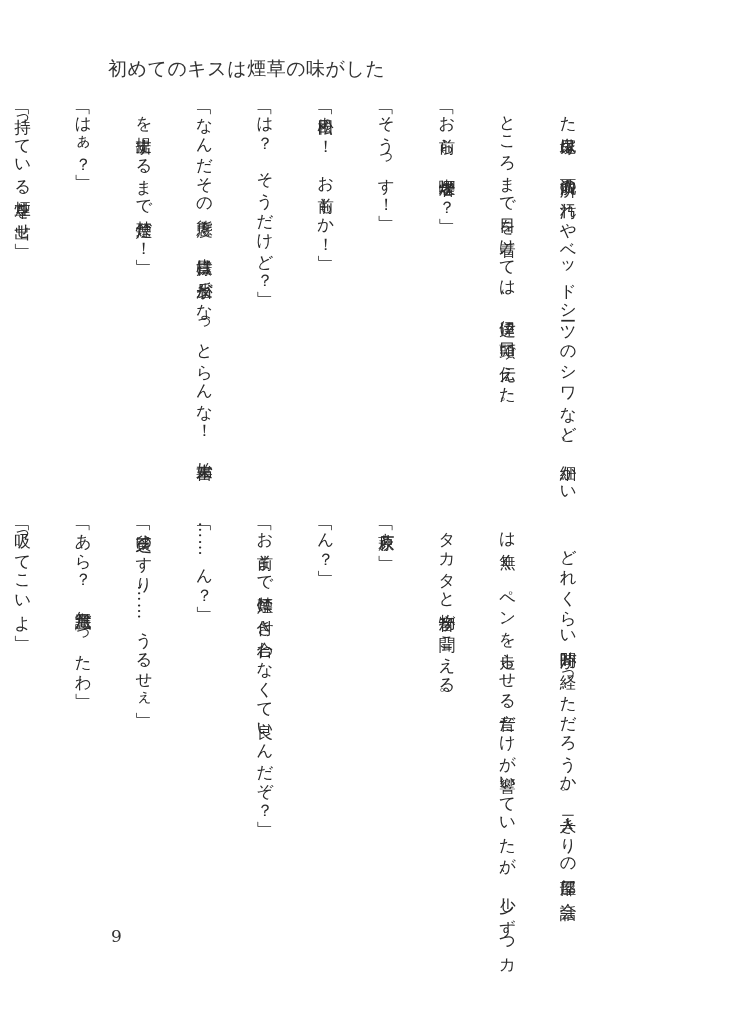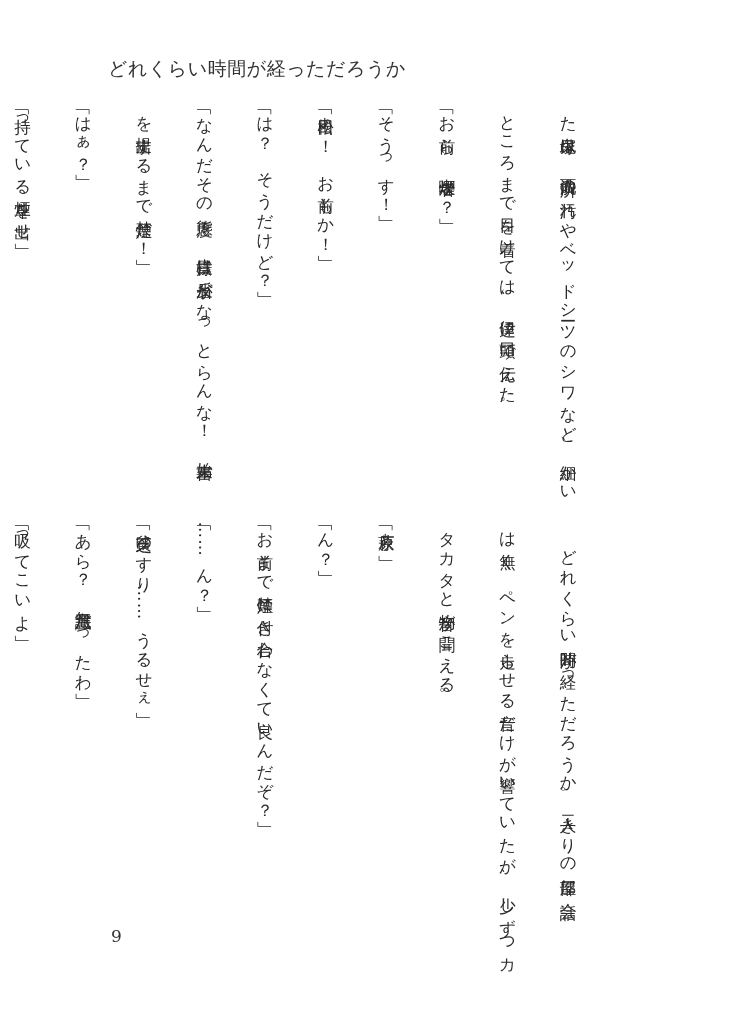--- a/index.html
+++ b/index.html
@@ -9,21 +9,21 @@
   .block { position:absolute; writing-mode:vertical-rl; font-size:16.5px; line-height:20.2px;
            letter-spacing:1.4px; color:#2a2a2a; white-space:pre; }
   .block-upper { right:112px; top:104px; height:390px; }
   .block-lower { right:112px; top:520px; height:390px; }
   .line { display:block; }
   .page-number { position:absolute; left:111px; top:926px; font-size:17px; color:#333; }
 </style>
 </head>
 <body>
 
-<div class="title">どれくらい時間が経っただろうか</div>
+<div class="title">初めてのキスは煙草の味がした</div>
 
 <div class="block block-upper">
   <span class="line">た鬼塚は、洗面所の汚れやベッドシーツのシワなど、細かい</span>
   <span class="line">ところまで目を着けては、伊達に口頭で伝えた。</span>
   <span class="line">「お前ら、喫煙者か？」</span>
   <span class="line">「そうっす！」</span>
   <span class="line">「松田ぁ！　お前もか！」</span>
   <span class="line">「は？　そうだけど？」</span>
   <span class="line">「なんだその態度！　貴様は反省がなっとらんな！　始末書</span>
   <span class="line">を提出するまで禁煙だ！」</span>

